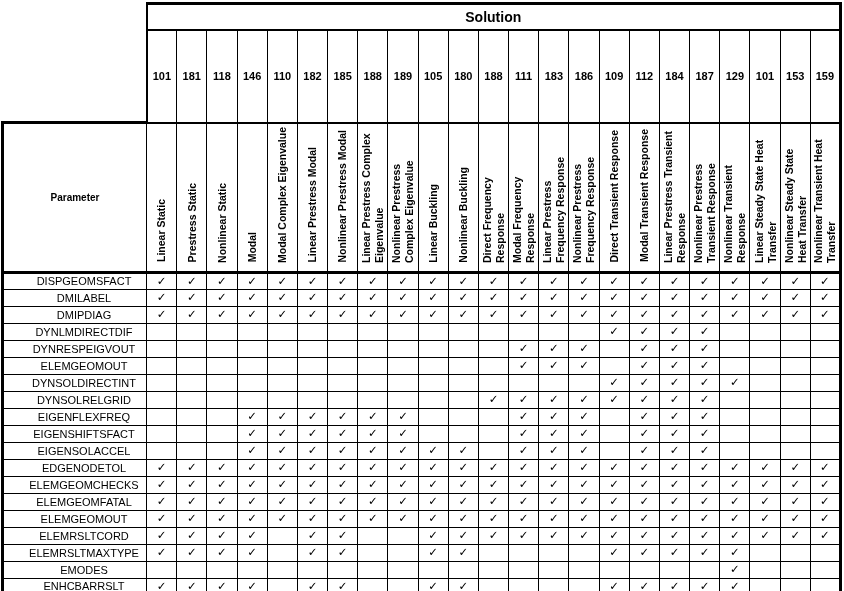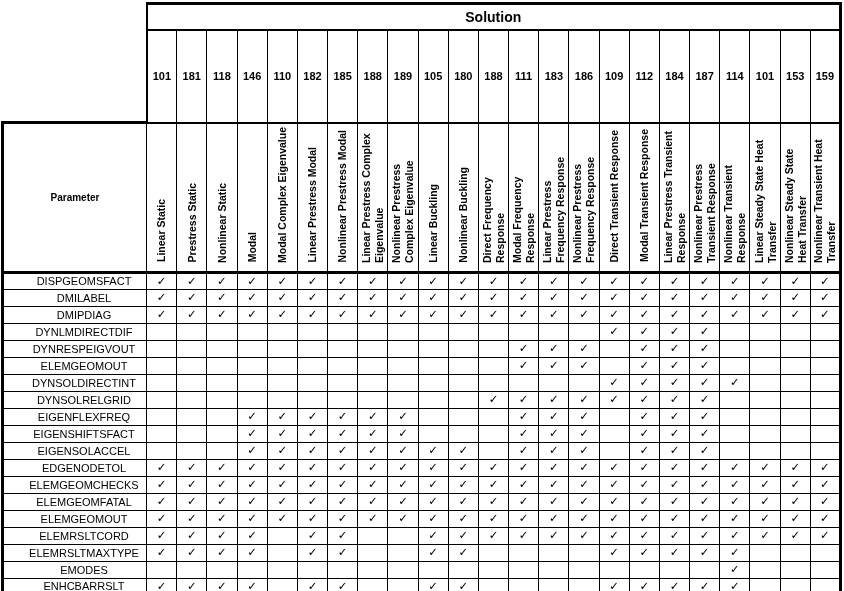--- a/index.html
+++ b/index.html
@@ -100,21 +100,21 @@
         <td>105</td>
         <td>180</td>
         <td>188</td>
         <td>111</td>
         <td>183</td>
         <td>186</td>
         <td>109</td>
         <td>112</td>
         <td>184</td>
         <td>187</td>
-        <td>114</td>
+        <td>129</td>
         <td>101</td>
         <td>153</td>
         <td>159</td>
       </tr>
     <tr class="lab-row">
       <td class="param-head">Parameter</td>
     <td class="lab-cell"><div class="vlabel">Linear Static</div></td>
         <td class="lab-cell"><div class="vlabel">Prestress Static</div></td>
         <td class="lab-cell"><div class="vlabel">Nonlinear Static</div></td>
         <td class="lab-cell"><div class="vlabel">Modal</div></td>

